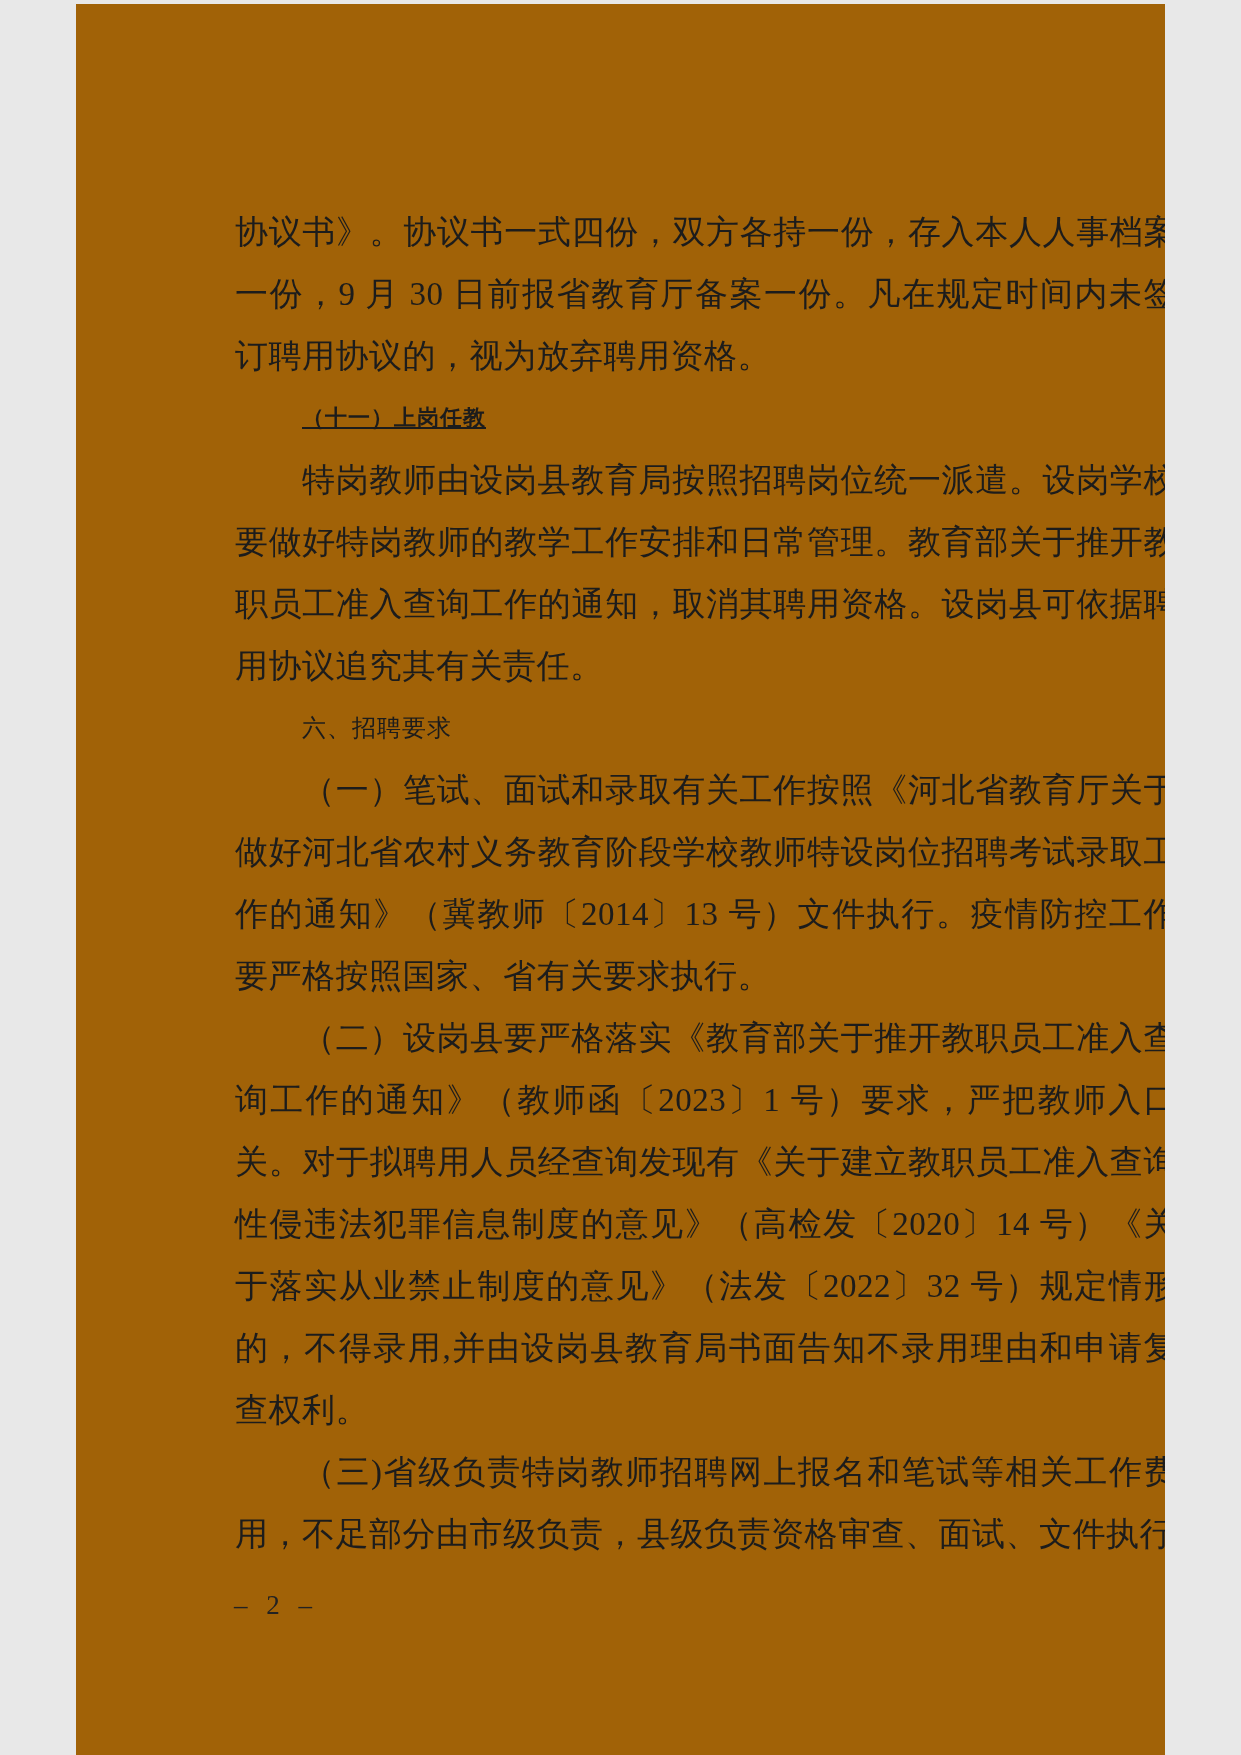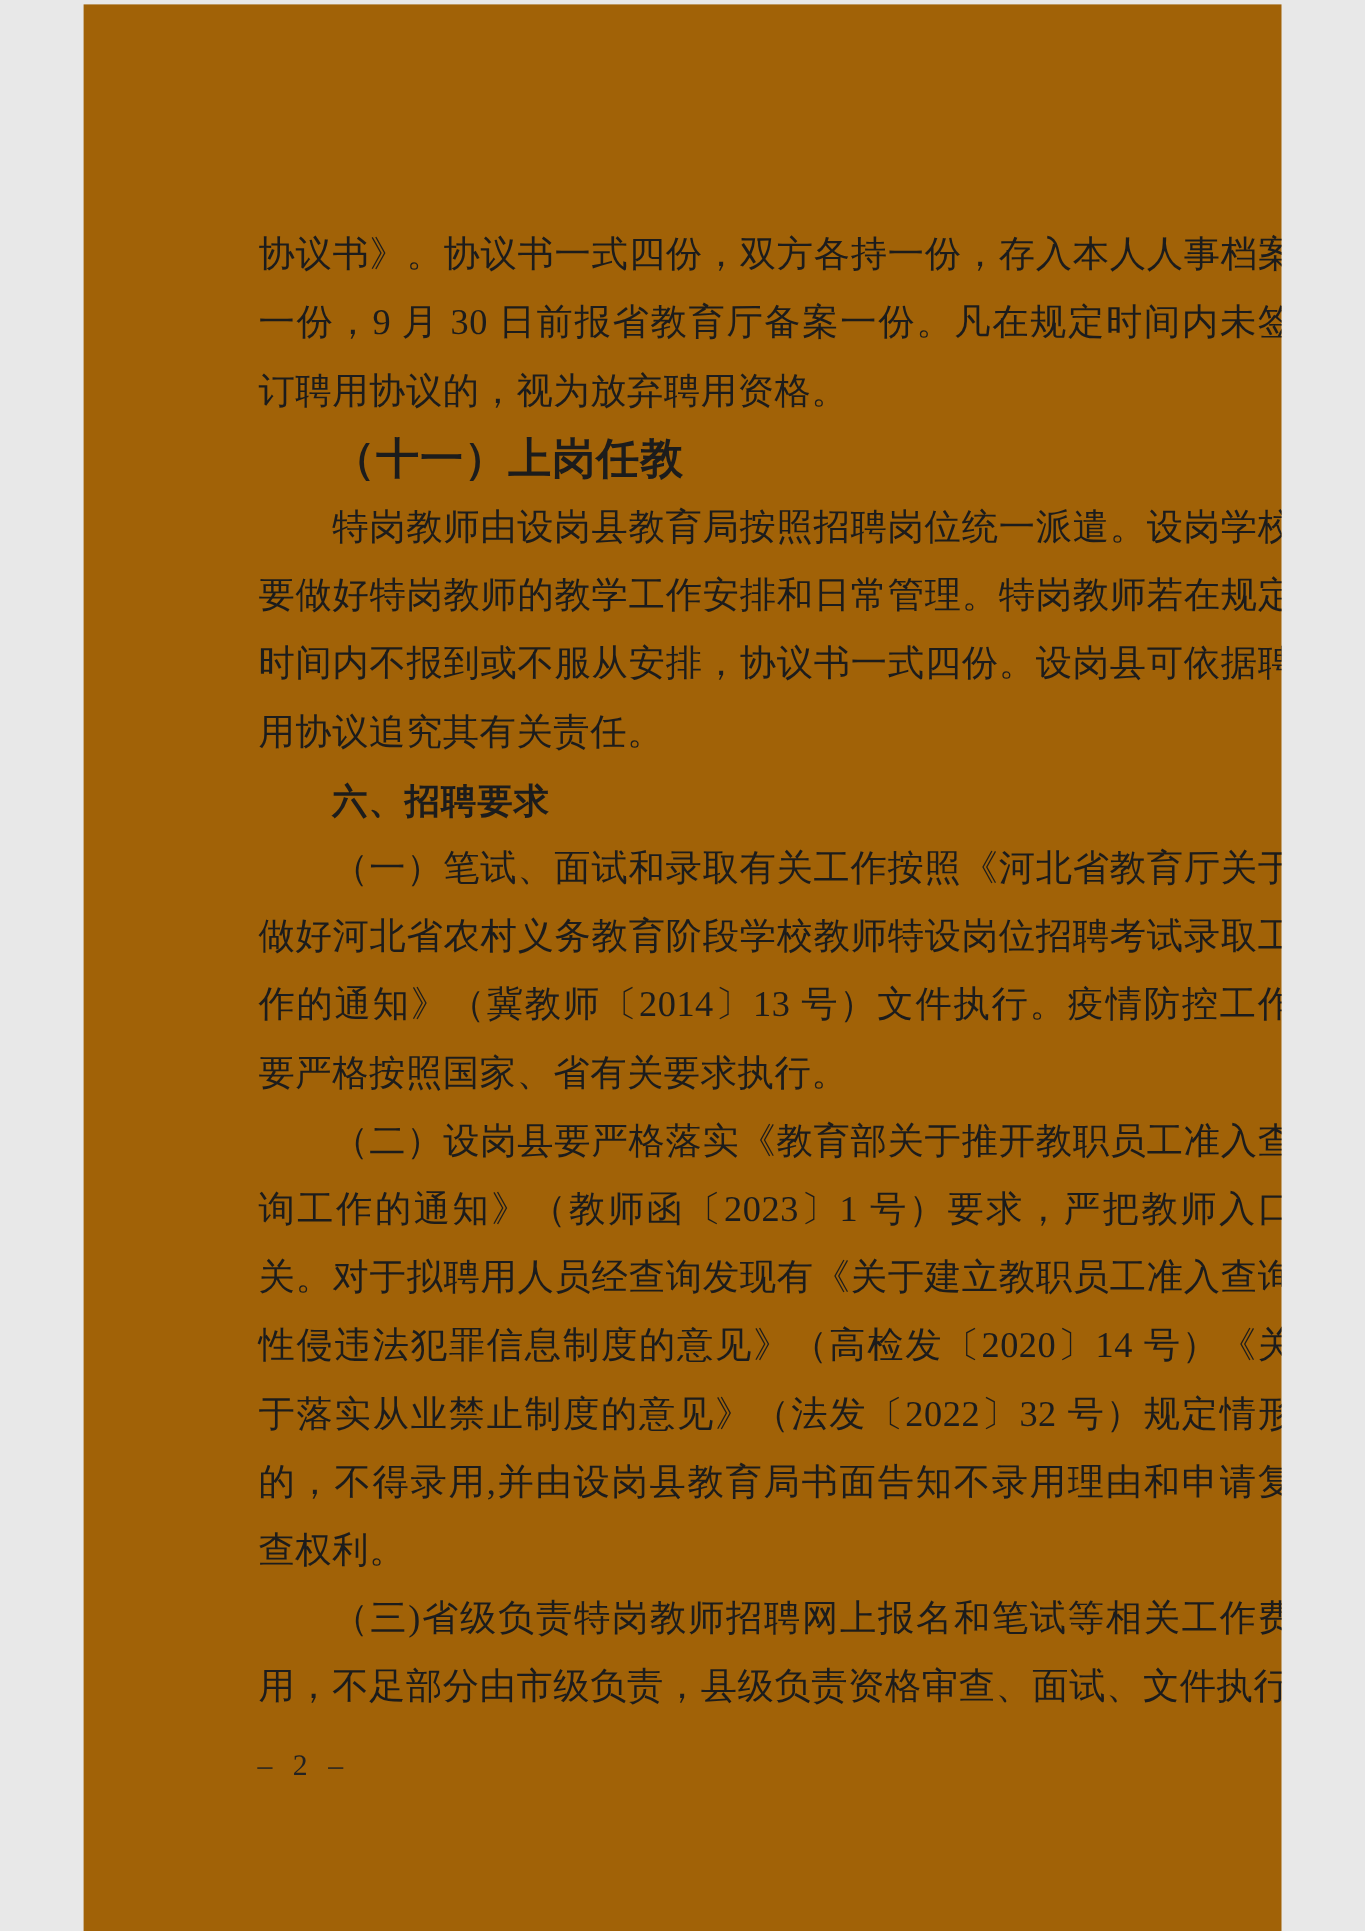--- a/index.html
+++ b/index.html
@@ -26,31 +26,32 @@
     text-align: justify;
     text-justify: inter-character;
     text-indent: 67px;
     letter-spacing: 0.5px;
     font-family: "Liberation Serif", serif;
   }
   .para.continuation {
     text-indent: 0;
   }
   .heading-sub {
-    font-size: 39px;
+    font-size: 22px;
     line-height: 62px;
     font-weight: 700;
     text-indent: 67px;
     letter-spacing: 1px;
     font-family: "Liberation Serif", serif;
+    text-decoration: underline;
   }
   .heading-main {
-    font-size: 32px;
+    font-size: 24px;
     line-height: 62px;
-    font-weight: 700;
+    font-weight: 400;
     text-indent: 67px;
     letter-spacing: 1px;
     font-family: "Liberation Sans", sans-serif;
   }
   .page-footer {
     position: absolute;
     left: 158px;
     top: 1584px;
     font-size: 27px;
     line-height: 34px;
@@ -59,20 +60,20 @@
     font-family: "Liberation Serif", serif;
   }
 </style>
 </head>
 <body>
 
 <div class="page">
   <div class="doc-body">
     <p class="para continuation">协议书》。协议书一式四份，双方各持一份，存入本人人事档案一份，9 月 30 日前报省教育厅备案一份。凡在规定时间内未签订聘用协议的，视为放弃聘用资格。</p>
     <p class="heading-sub">（十一）上岗任教</p>
-    <p class="para">特岗教师由设岗县教育局按照招聘岗位统一派遣。设岗学校要做好特岗教师的教学工作安排和日常管理。特岗教师若在规定时间内不报到或不服从安排，协议书一式四份。设岗县可依据聘用协议追究其有关责任。</p>
+    <p class="para">特岗教师由设岗县教育局按照招聘岗位统一派遣。设岗学校要做好特岗教师的教学工作安排和日常管理。教育部关于推开教职员工准入查询工作的通知，取消其聘用资格。设岗县可依据聘用协议追究其有关责任。</p>
     <p class="heading-main">六、招聘要求</p>
     <p class="para">（一）笔试、面试和录取有关工作按照《河北省教育厅关于做好河北省农村义务教育阶段学校教师特设岗位招聘考试录取工作的通知》（冀教师〔2014〕13 号）文件执行。疫情防控工作要严格按照国家、省有关要求执行。</p>
     <p class="para">（二）设岗县要严格落实《教育部关于推开教职员工准入查询工作的通知》（教师函〔2023〕1 号）要求，严把教师入口关。对于拟聘用人员经查询发现有《关于建立教职员工准入查询性侵违法犯罪信息制度的意见》（高检发〔2020〕14 号）《关于落实从业禁止制度的意见》（法发〔2022〕32 号）规定情形的，不得录用,并由设岗县教育局书面告知不录用理由和申请复查权利。</p>
     <p class="para">（三)省级负责特岗教师招聘网上报名和笔试等相关工作费用，不足部分由市级负责，县级负责资格审查、面试、文件执行</p>
   </div>
   <div class="page-footer">– 2 –</div>
 </div>
 
 </body></html>

